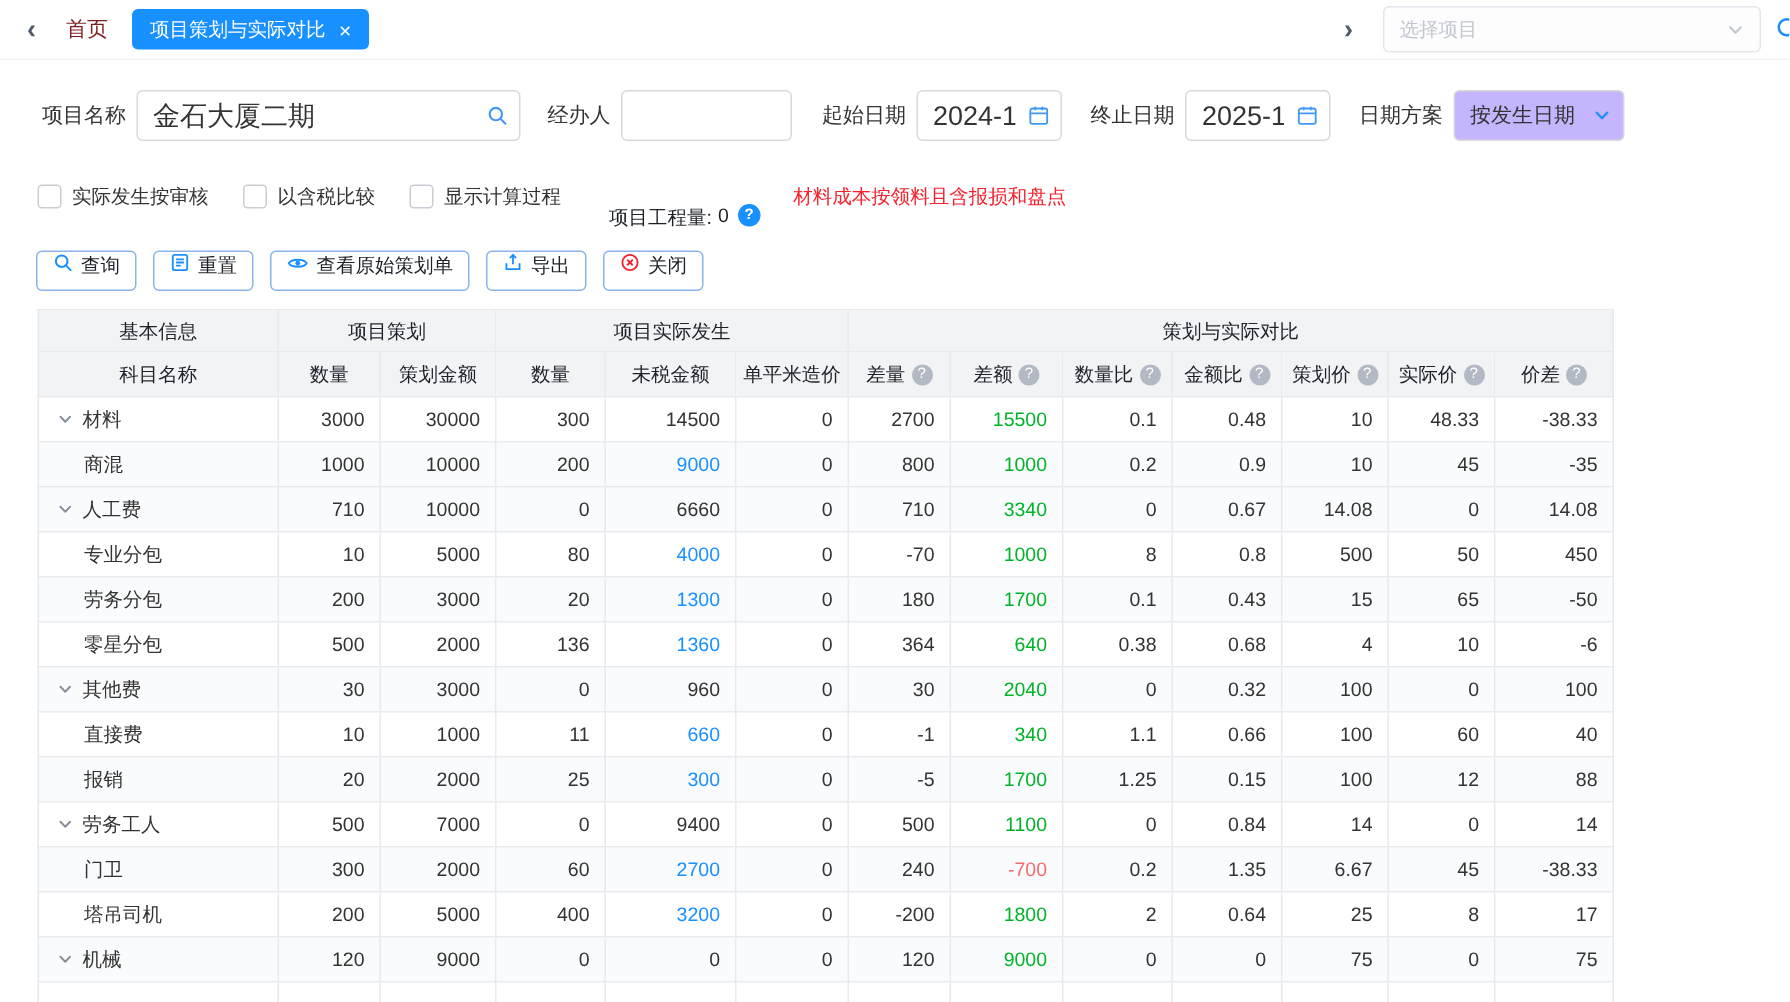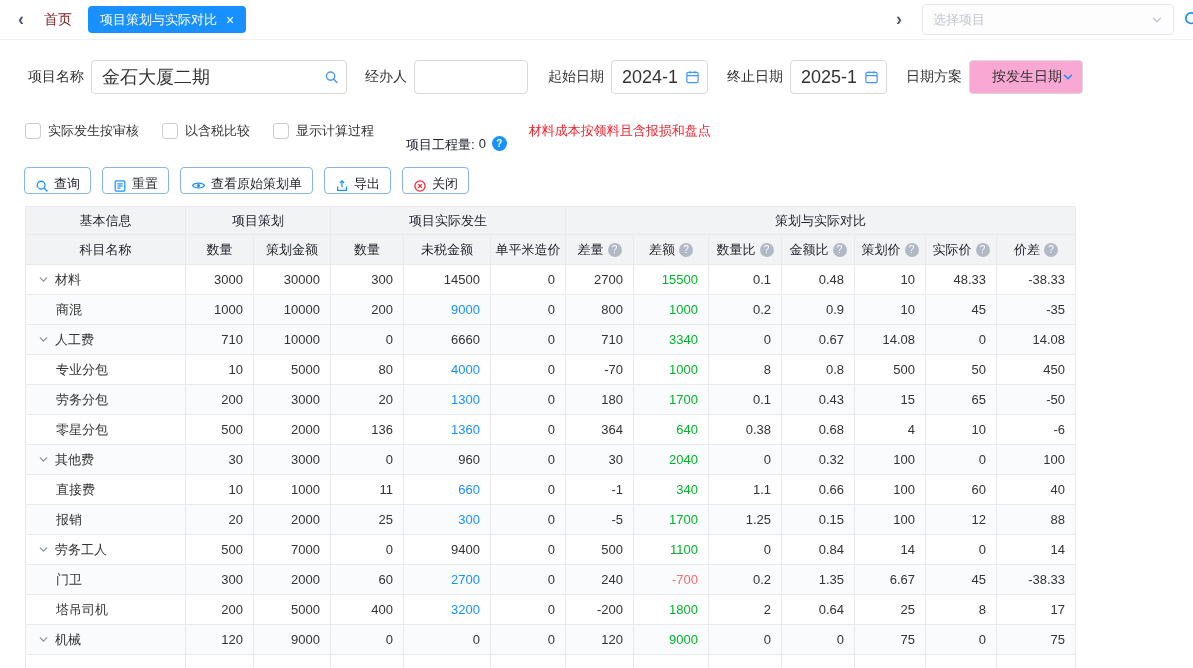--- a/index.html
+++ b/index.html
@@ -26,36 +26,36 @@
   
   .filters { display:flex; align-items:center; padding:20px 0 0 28px; }
   .f-label { font-size:14px; color:#333; margin-right:7px; white-space:nowrap; }
   .input-wrap { position:relative; height:34px; }
   .input-wrap input { width:100%; height:100%; border:1px solid #d9d9d9; border-radius:4px; font-size:18px; color:#333; padding:0 10px; outline:none; font-family:inherit; background:#fff; }
   .input-wrap.has-icon input { padding-right:30px; }
   .input-icon { position:absolute; right:8px; top:50%; transform:translateY(-50%); display:flex; color:#4298f7; }
   .w-project { width:256px; margin-right:18px; }
   .w-handler { width:114px; margin-right:20px; }
   .w-date { width:97px; margin-right:19px; }
-  .scheme-select { width:114px; height:34px; border:1px solid #d9d9d9; border-radius:4px; display:flex; align-items:center; justify-content:flex-end; padding:0 8px 0 10px; font-size:14px; color:#333; cursor:pointer; background:#f9a8d4; }
+  .scheme-select { width:114px; height:34px; border:1px solid #d9d9d9; border-radius:4px; display:flex; align-items:center; justify-content:space-between; padding:0 8px 0 10px; font-size:14px; color:#333; cursor:pointer; background:#c4b5fd; }
 
   
   .options { display:flex; align-items:center; padding:14px 0 0 25px; }
   .cb-group { display:flex; align-items:center; }
   .cb-item { display:flex; align-items:center; margin-right:23px; cursor:pointer; }
   .cb-box { width:16px; height:16px; border:1px solid #c9cdd4; border-radius:3px; background:#fff; flex:none; }
   .cb-label { font-size:13px; color:#333; margin-left:7px; white-space:nowrap; }
   .quantity { display:flex; align-items:flex-start; font-size:13px; color:#1d2129; margin-left:9px; white-space:nowrap;margin-top:28px; }
   .q-val { margin-left:4px; }
   .q-info { width:15px; height:15px; border-radius:50%; background:var(--accent,#1890ff); color:#fff; font-size:10px; font-weight:bold; display:inline-flex; align-items:center; justify-content:center; margin-left:6px; cursor:pointer; }
   .warning { color:var(--red,#f5222d); font-size:13px; margin-left:22px; white-space:nowrap; }
 
   
   .toolbar { display:flex; align-items:center; padding:13px 0 0 24px; gap:11px; }
-  .tb-btn { height:27px; display:flex; align-items:flex-end; gap:5px; padding:0 10px; background:#fff; border:1px solid #8ab4e8; border-radius:4px; font-size:13px; color:#1d2129; cursor:pointer; font-family:inherit; white-space:nowrap; }
+  .tb-btn { height:27px; display:flex; align-items:flex-start; gap:5px; padding:0 10px; background:#fff; border:1px solid #8ab4e8; border-radius:4px; font-size:13px; color:#1d2129; cursor:pointer; font-family:inherit; white-space:nowrap; }
   .tb-icon { display:flex; color:var(--accent,#1890ff); }
 
   
   .table-wrap { margin:12px 0 0 25px; width:1050px; }
   table { border-collapse:collapse; table-layout:fixed; width:1050px; font-size:13px; }
   th, td { border:1px solid #e8eaee; overflow:hidden; white-space:nowrap; }
   thead th { background:#f2f3f5; font-weight:400; color:#1d2129; text-align:center; }
   tr.gh th { height:28px; }
   tr.ch th { height:30px; }
   .th-inner { display:flex; align-items:center; justify-content:center; gap:4px; }

